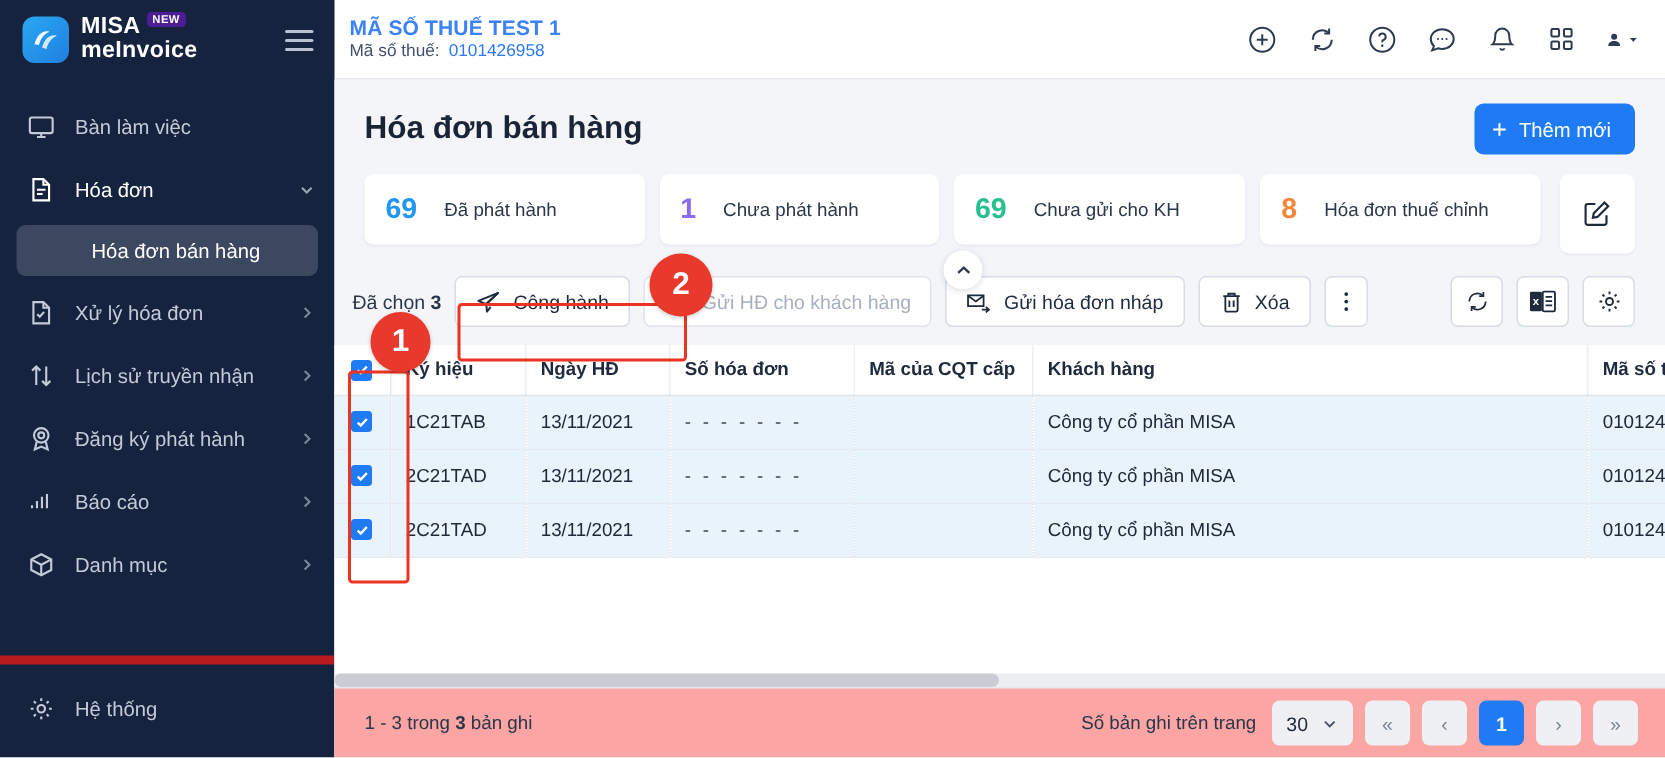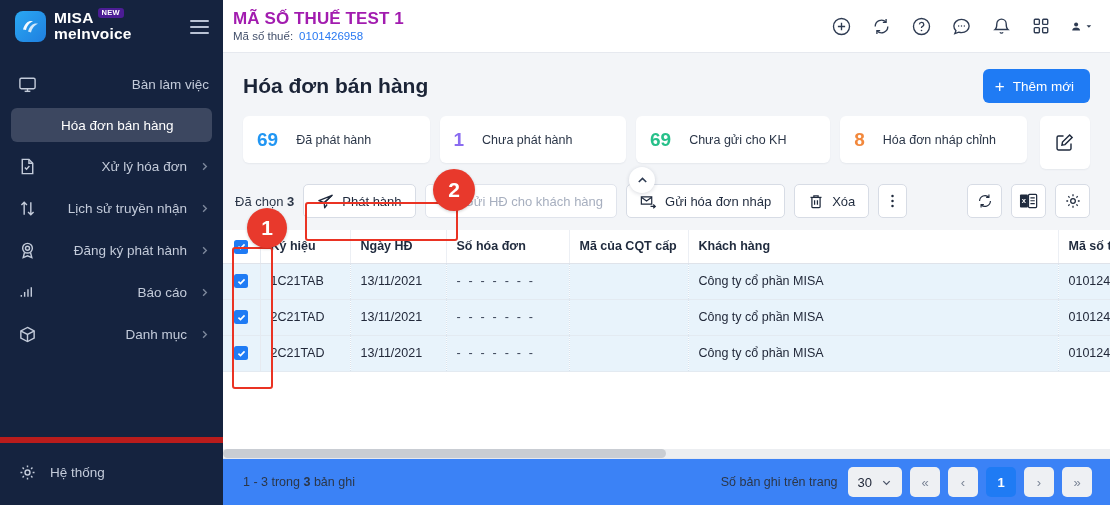--- a/index.html
+++ b/index.html
@@ -43,21 +43,21 @@
     background: #4c1d95; color: #fff; font-size: 7.5px; font-weight: bold;
     padding: 1.5px 4px; border-radius: 3px; margin-left: 4px;
     position: relative; top: -3px; letter-spacing: .3px;
   }
   .hamburger {
     margin-left: auto; display: flex; flex-direction: column; gap: 4px;
     cursor: pointer; padding: 4px 0;
   }
   .hamburger span { display: block; width: 19px; height: 2px; background: #b9c2d4; border-radius: 1px; }
 
-  .sb-nav { padding-top: 10px; flex: 1; text-align: right; }
+  .sb-nav { padding-top: 10px; flex: 1; }
   .sb-item {
     display: flex; align-items: center; height: 42px;
     padding: 0 14px 0 17px; gap: 12px; cursor: pointer;
     color: #c3cbda; font-size: 13.5px; position: relative;
   }
   .sb-item .ico { width: 21px; height: 21px; flex: 0 0 21px; display:flex; align-items:center; justify-content:center; }
   .sb-item .lbl { flex: 1; white-space: nowrap; }
   .sb-item.expanded { color: #ffffff; }
   .sb-sub {
     margin: 3px 11px 3px 11px; height: 34px; border-radius: 6px;
@@ -68,21 +68,21 @@
   .sb-footer { border-top: 6px solid #b91c1c; padding: 8px 0 12px 0; }
 
   
   .main { flex: 1; height: 505px; display: flex; flex-direction: column; background: #fff; min-width: 0; }
 
   .topbar {
     height: 53px; border-bottom: 1px solid #e6e9ef;
     display: flex; align-items: center; padding: 0 14px 0 10px; flex: 0 0 53px;
   }
   .tb-title { line-height: 1.15; }
-  .tb-title .t1 { font-size: 17px; font-weight: bold; color: #a21caf; letter-spacing: .1px; }
+  .tb-title .t1 { font-size: 14px; font-weight: bold; color: #3b82f6; letter-spacing: .1px; }
   .tb-title .t2 { font-size: 11.5px; color: #43506b; margin-top: 2px; }
   .tb-title .t2 .mst { color: #2979f2; margin-left: 6px; }
   .tb-icons { margin-left: auto; display: flex; align-items: center; gap: 18px; padding-right: 4px; }
   .tb-ic { width: 22px; height: 22px; cursor: pointer; color: #2e3b52; display:flex; align-items:center; justify-content:center;}
 
   .content { flex: 1; background: #f3f5f8; display: flex; flex-direction: column; min-height: 0; position: relative; }
 
   .page-head { display: flex; align-items: center; padding: 16px 20px 0 20px; }
   .page-title { font-size: 21px; font-weight: bold; color: #1b2437; }
   .btn-add {
@@ -173,21 +173,21 @@
     display: inline-flex; align-items: center; justify-content: center;
     cursor: pointer; vertical-align: middle;
   }
   .dash { letter-spacing: 2.2px; color: #3a4457; }
 
   .hscroll { position: absolute; left: 0; right: 0; bottom: 0; height: 9px; background: #eceef1; }
   .hscroll .thumb { height: 9px; width: 443px; background: #c9cdd3; border-radius: 5px; cursor: pointer; }
 
   
   .footer {
-    height: 47px; flex: 0 0 47px; background: #3b82f6; border-top: 1px solid #e6e9ef;
+    height: 47px; flex: 0 0 47px; background: #fca5a5; border-top: 1px solid #e6e9ef;
     display: flex; align-items: center; padding: 0 18px 0 20px;
   }
   .f-left { font-size: 12.5px; color: #2b3648; }
   .f-left b { font-weight: bold; }
   .f-right { margin-left: auto; display: flex; align-items: center; gap: 8px; }
   .f-lbl { font-size: 12.5px; color: #2b3648; margin-right: 2px; }
   .pagesize {
     height: 30px; background: #eef0f3; border: none; border-radius: 5px;
     display: flex; align-items: center; gap: 9px; padding: 0 10px; cursor: pointer;
     font-size: 13px; color: #22293a; font-family: inherit;
@@ -231,20 +231,35 @@
         <span class="ico">
           <svg width="19" height="19" viewBox="0 0 20 20" fill="none" stroke="#c3cbda" stroke-width="1.5">
             <rect x="2" y="3.5" width="16" height="11" rx="1.5"></rect>
               <path d="M7 17.2h6"></path>
               <path d="M10 14.5v2.7"></path>
           </svg>
         </span>
         <span class="lbl">Bàn làm việc</span>
       </div>
 
+      <div class="sb-item expanded">
+        <span class="ico">
+          <svg width="19" height="19" viewBox="0 0 20 20" fill="none" stroke="#ffffff" stroke-width="1.5">
+            <path d="M4.5 2.5h7l4 4v11h-11z"></path>
+              <path d="M11.5 2.5v4h4"></path>
+              <path d="M7 10h6M7 13h4"></path>
+          </svg>
+        </span>
+        <span class="lbl">Hóa đơn</span>
+        <span class="chev">
+          <svg width="11" height="11" viewBox="0 0 12 12" fill="none" stroke="#9aa5b8" stroke-width="1.5">
+              <path d="M2.5 4.5 6 8l3.5-3.5"></path>
+            </svg>
+        </span>
+      </div>
 
       <div class="sb-sub">
         <span>Hóa đơn bán hàng</span>
       </div>
 
       <div class="sb-item">
         <span class="ico">
           <svg width="19" height="19" viewBox="0 0 20 20" fill="none" stroke="#c3cbda" stroke-width="1.5">
             <path d="M4.5 2.5h7l4 4v11h-11z"></path>
               <path d="M11.5 2.5v4h4"></path>
@@ -415,21 +430,21 @@
         <div class="stat stat-1">
           <span class="num" style="color:#8a6cf0">1</span>
           <span class="cap">Chưa phát hành</span>
         </div>
         <div class="stat stat-2">
           <span class="num" style="color:#27c08a">69</span>
           <span class="cap">Chưa gửi cho KH</span>
         </div>
         <div class="stat stat-3">
           <span class="num" style="color:#f2883c">8</span>
-          <span class="cap">Hóa đơn nháp chỉnh</span>
+          <span class="cap">Hóa đơn thuế chỉnh</span>
         </div>
         <div class="stat-edit">
           <span>
             <svg width="21" height="21" viewBox="0 0 22 22" fill="none" stroke="#1f2a3d" stroke-width="1.5">
               <path d="M10 4.2H4.8a1.6 1.6 0 0 0-1.6 1.6v11.4a1.6 1.6 0 0 0 1.6 1.6h11.4a1.6 1.6 0 0 0 1.6-1.6V12"></path>
               <path d="M16.4 3.1 19 5.7l-7.5 7.5-3.2.6.6-3.2z"></path>
             </svg>
           </span>
         </div>
       </div>
@@ -448,21 +463,21 @@
           <b>3</b>
         </span>
 
         <button class="tbtn">
           <span>
             <svg width="17" height="17" viewBox="0 0 18 18" fill="none" stroke="#1f2a3d" stroke-width="1.4" stroke-linejoin="round">
               <path d="M16 2.4 2 8l5.6 2.3L16 2.4z"></path>
                 <path d="M16 2.4 7.6 10.3l.5 5.3 2.6-3.4"></path>
             </svg>
           </span>
-          <span>Phát hành</span>
+          <span>Công hành</span>
         </button>
 
         <button class="tbtn disabled">
           <span>
             <svg width="17" height="17" viewBox="0 0 20 18" fill="none" stroke="#a7afbf" stroke-width="1.4">
               <path d="M1.6 3.6h12.2v8.4H1.6z"></path>
                 <path d="m1.6 3.9 6.1 4.4 6.1-4.4"></path>
                 <path d="M12.4 14.8h5.4M15.6 12.6l2.4 2.2-2.4 2.2"></path>
             </svg>
           </span>

